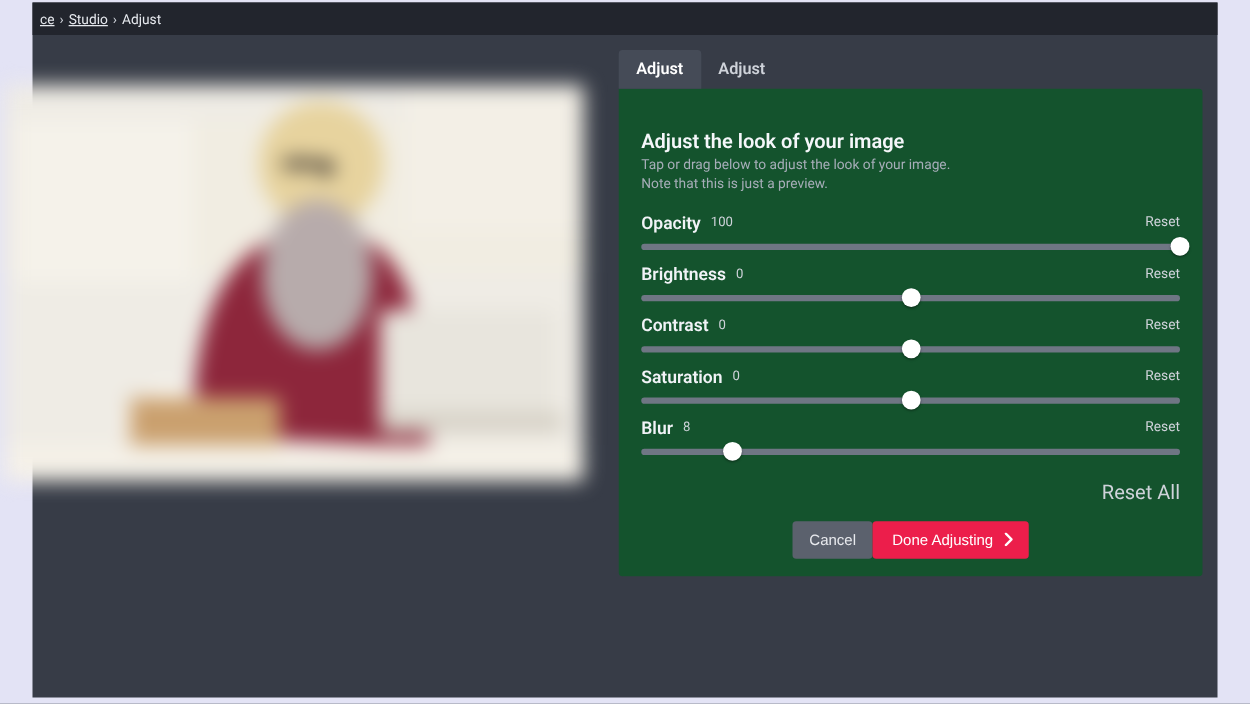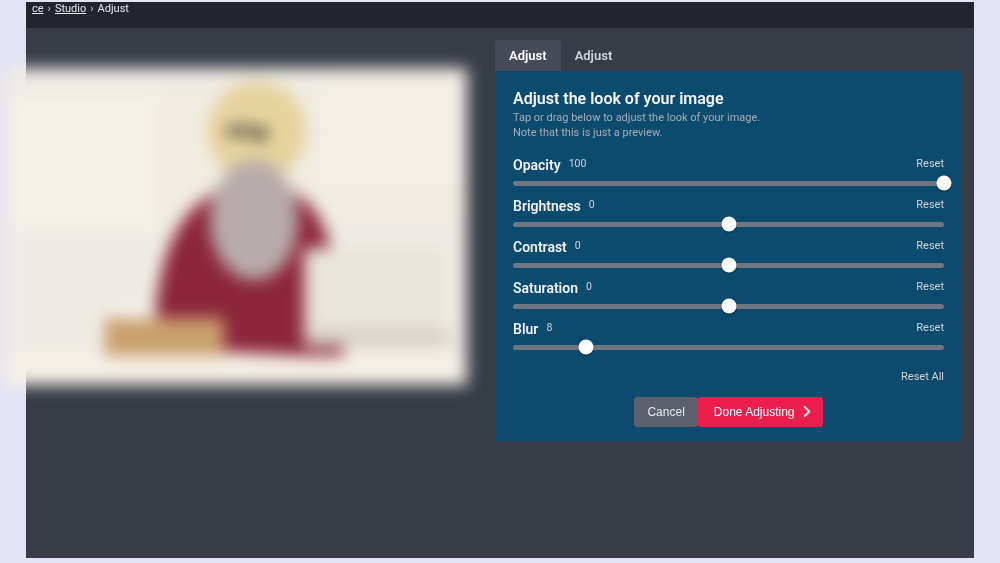--- a/index.html
+++ b/index.html
@@ -15,21 +15,21 @@
   left: 26px;
   top: 2px;
   width: 948px;
   height: 556px;
   background: #373c47;
 }
 .top-bar {
   height: 26px;
   background: #22252d;
   display: flex;
-  align-items: flex-start;
+  align-items: center;
   padding: 0 6px;
   font-size: 11px;
   color: #e6e9ee;
 }
 .top-bar .crumb { color: #e6e9ee; }
 .top-bar .crumb-link { text-decoration: underline; cursor: pointer; }
 .top-bar .sep { margin: 0 4px; color: #cfd3da; }
 .work-area {
   display: flex;
   width: 100%;
@@ -61,23 +61,23 @@
   padding: 8px 14px;
   color: #cfd3da;
   cursor: pointer;
   border-radius: 3px 3px 0 0;
 }
 .tab.active {
   background: #454b57;
   color: #ffffff;
 }
 .panel {
-  background: #0c4a6e;
+  background: #14532d;
   border-radius: 0 3px 3px 3px;
-  padding: 18px 18px 14px 18px;
+  padding: 32px 18px 14px 18px;
 }
 .panel-title {
   font-size: 16px;
   font-weight: 600;
   color: #f5f7fa;
   margin-bottom: 3px;
 }
 .panel-desc {
   font-size: 11px;
   line-height: 1.35;
@@ -118,21 +118,21 @@
   transform: translate(-50%, -50%);
   width: 15px;
   height: 15px;
   background: #ffffff;
   border-radius: 50%;
   box-shadow: 0 1px 2px rgba(0,0,0,0.4);
   cursor: grab;
 }
 .reset-all {
   text-align: right;
-  font-size: 11px;
+  font-size: 16px;
   color: #cfd3da;
   margin-top: 20px;
   cursor: pointer;
 }
 .panel-actions {
   display: flex;
   justify-content: center;
   margin-top: 14px;
 }
 .btn {

